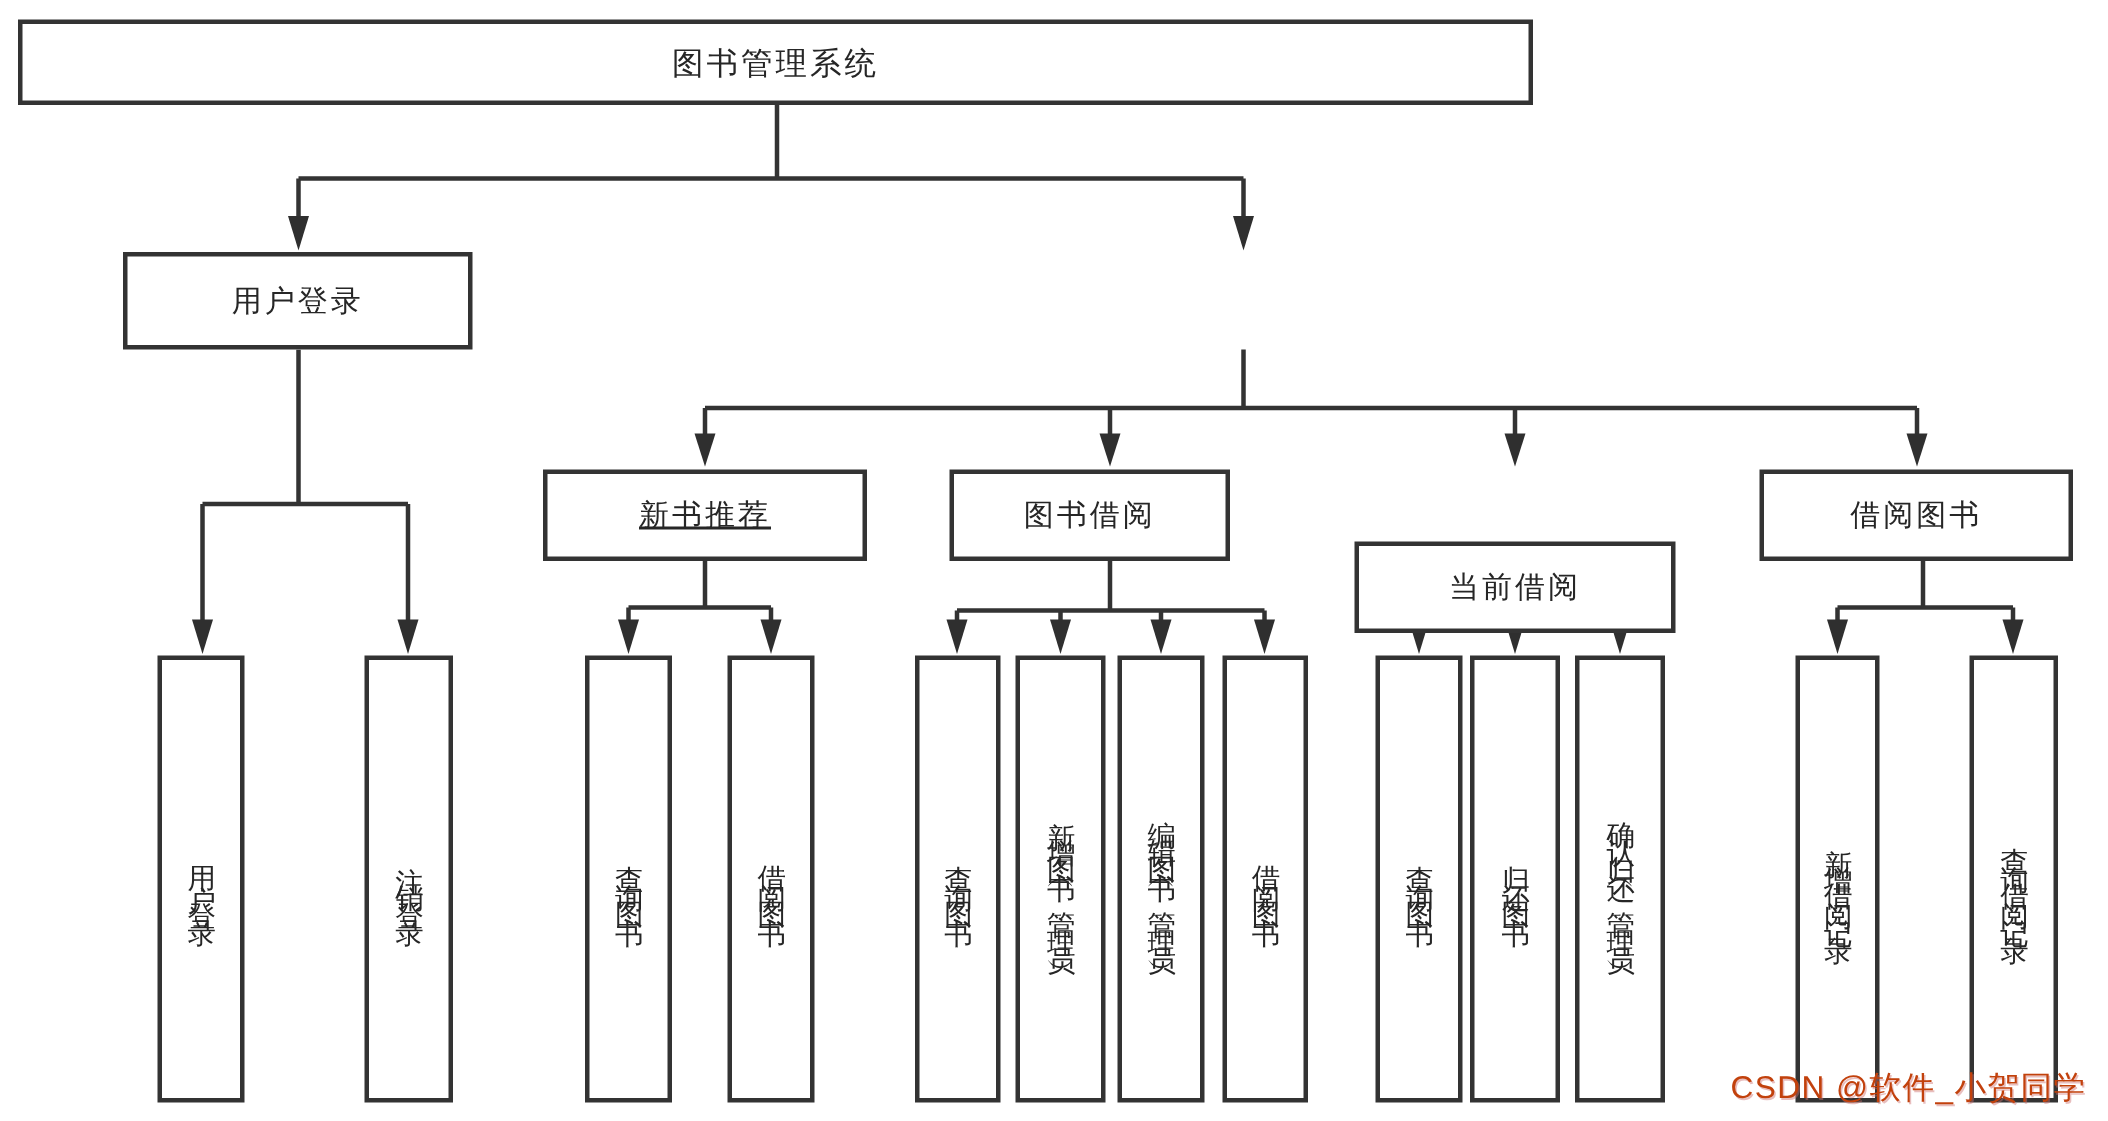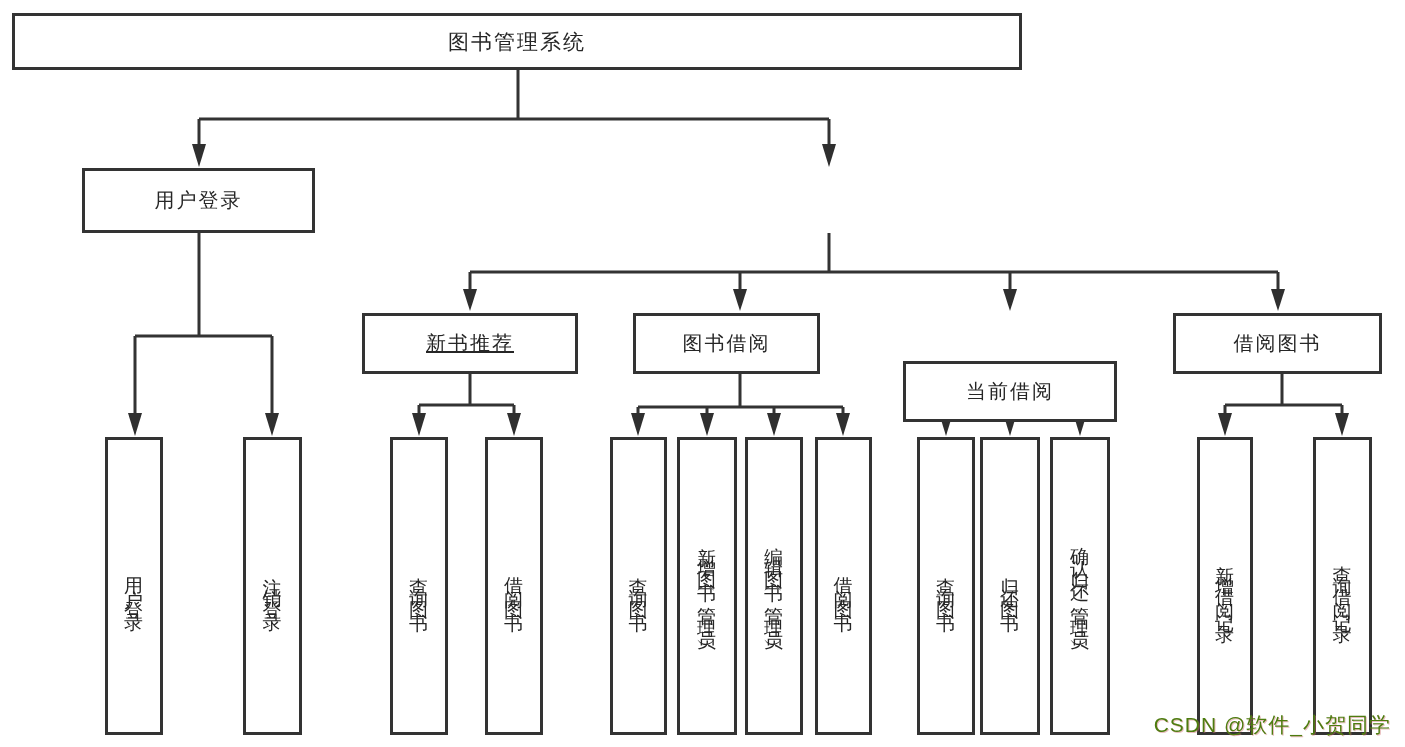--- a/index.html
+++ b/index.html
@@ -27,21 +27,21 @@
     line-height:1;
     letter-spacing:12px;
     white-space:nowrap;
     color:#262626;
   }
   .watermark{
     position:absolute;
     right:14px;bottom:8px;
     font-size:21px;
     letter-spacing:1px;
-    color:#4d7c0f;
+    color:#c2410c;
     text-shadow:1px 1px 0 rgba(205,110,110,0.45);
     white-space:nowrap;
     pointer-events:none;
   }
 </style>
 </head>
 <body>
 
 <div id="stage">
 

